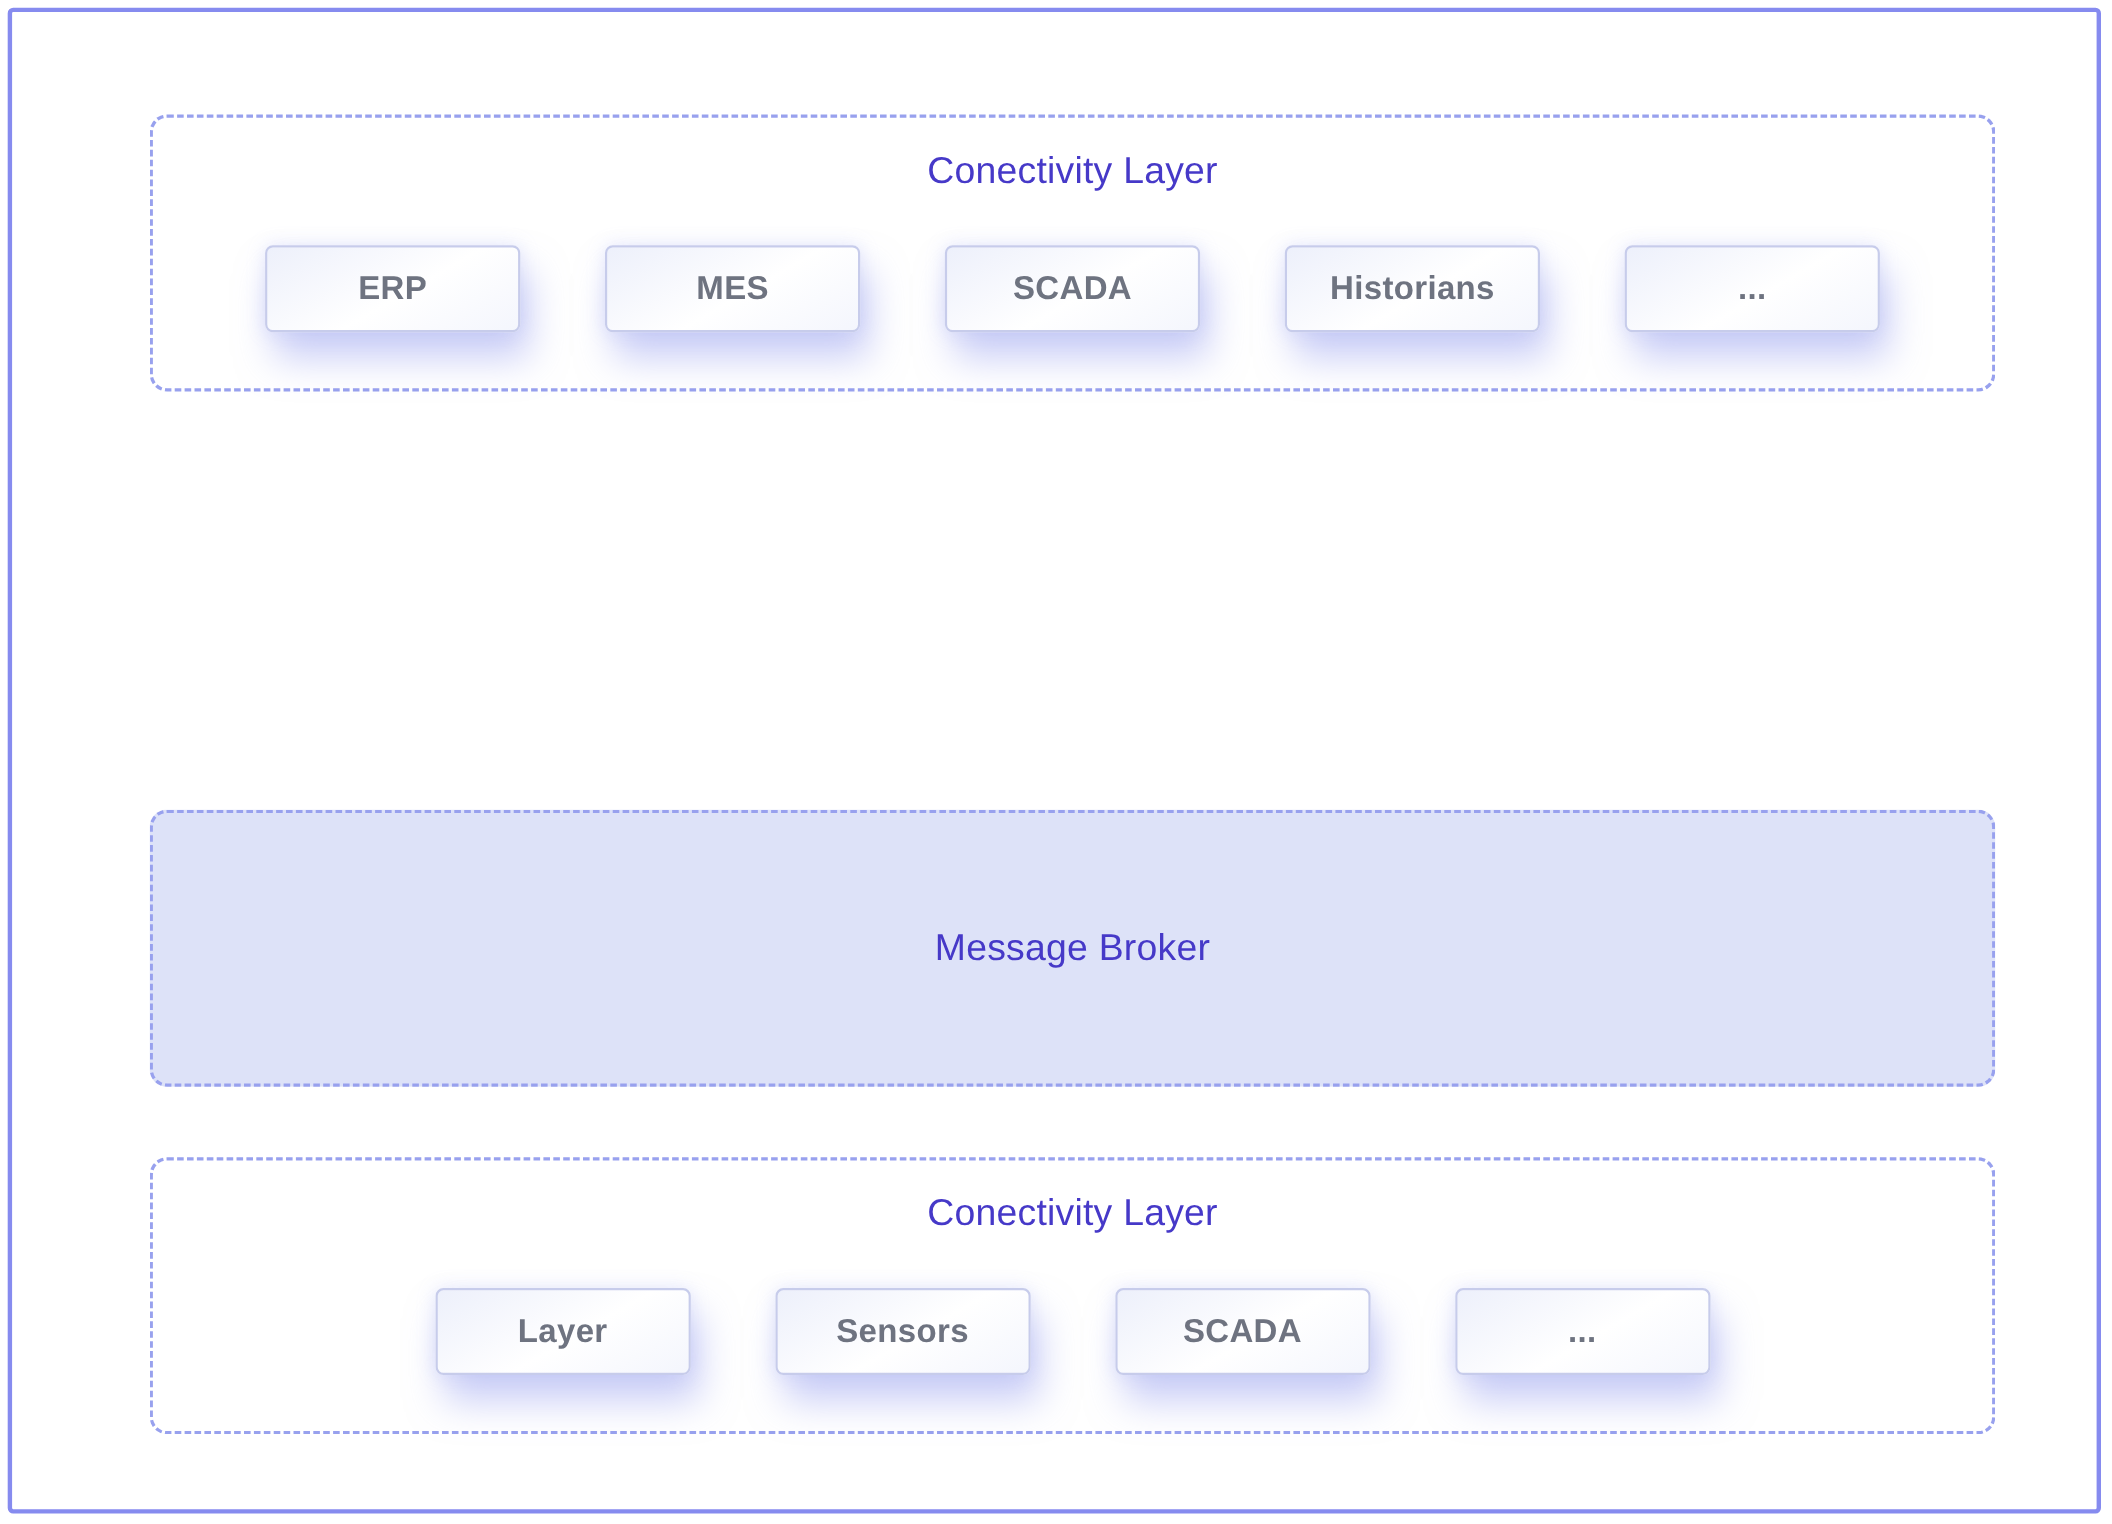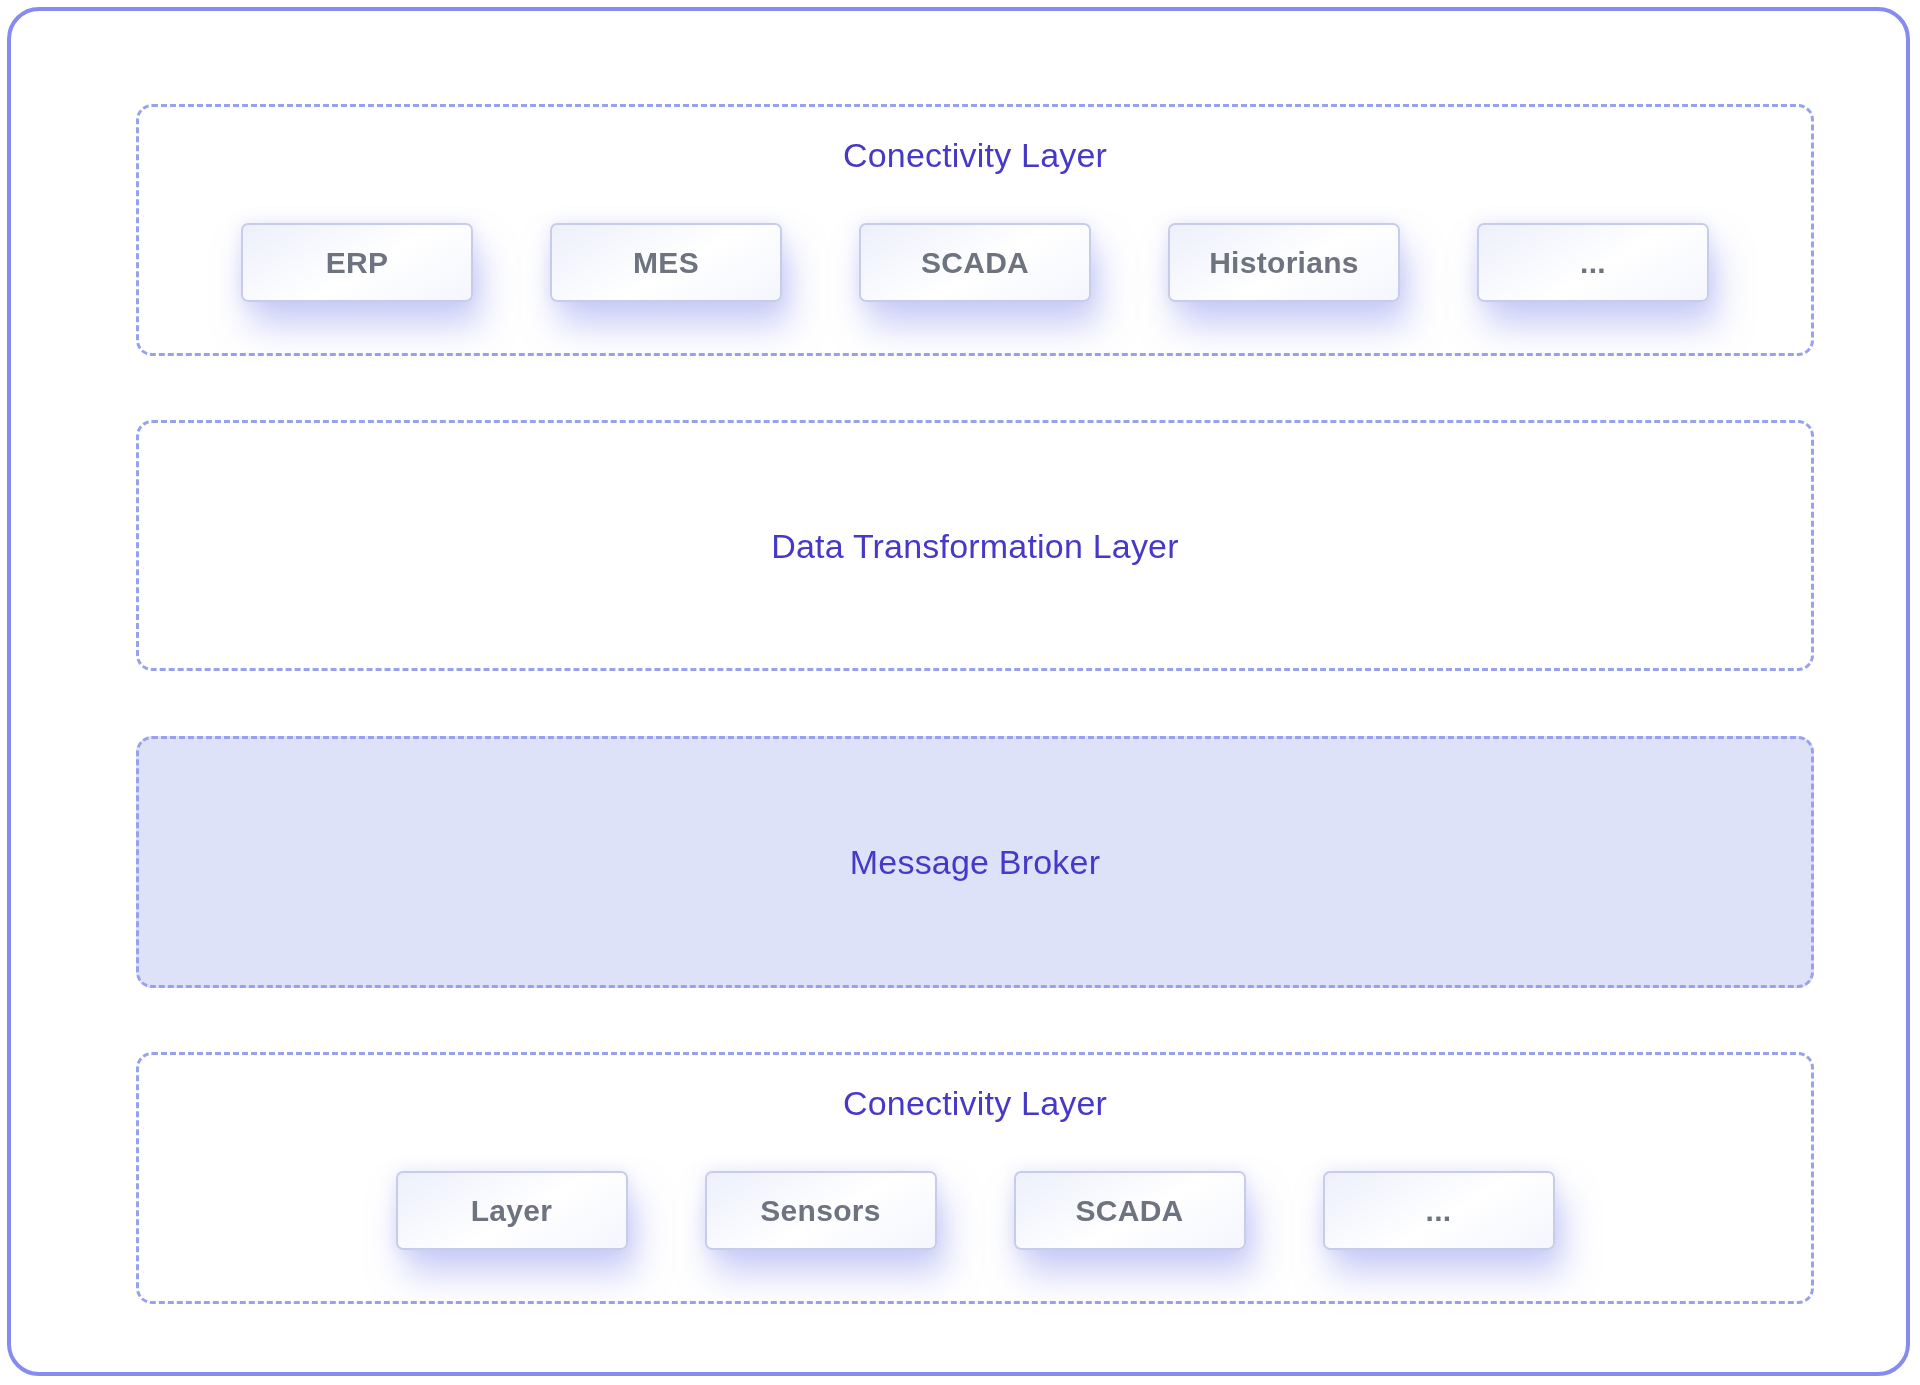--- a/index.html
+++ b/index.html
@@ -14,21 +14,21 @@
   }
 
   
   .frame {
     position: absolute;
     left: 7px;
     top: 7px;
     width: 1903px;
     height: 1369px;
     border: 4px solid #868bef;
-    border-radius: 32px;
+    border-radius: 5px;
     box-sizing: border-box;
     background: #ffffff;
   }
 
   
   .section {
     position: absolute;
     left: 125px;
     width: 1678px;
     height: 252px;
@@ -111,23 +111,20 @@
         </div>
         <div class="chip">
           <span>Historians</span>
         </div>
         <div class="chip">
           <span>...</span>
         </div>
       </div>
   </div>
 
-  <div class="section s2">
-    <div class="section-title">Data Transformation Layer</div>
-  </div>
 
   <div class="section s3">
     <div class="section-title">Message Broker</div>
   </div>
 
   <div class="section s4">
     <div class="section-title">Conectivity Layer</div>
     <div class="chip-row">
         <div class="chip">
           <span>Layer</span>

